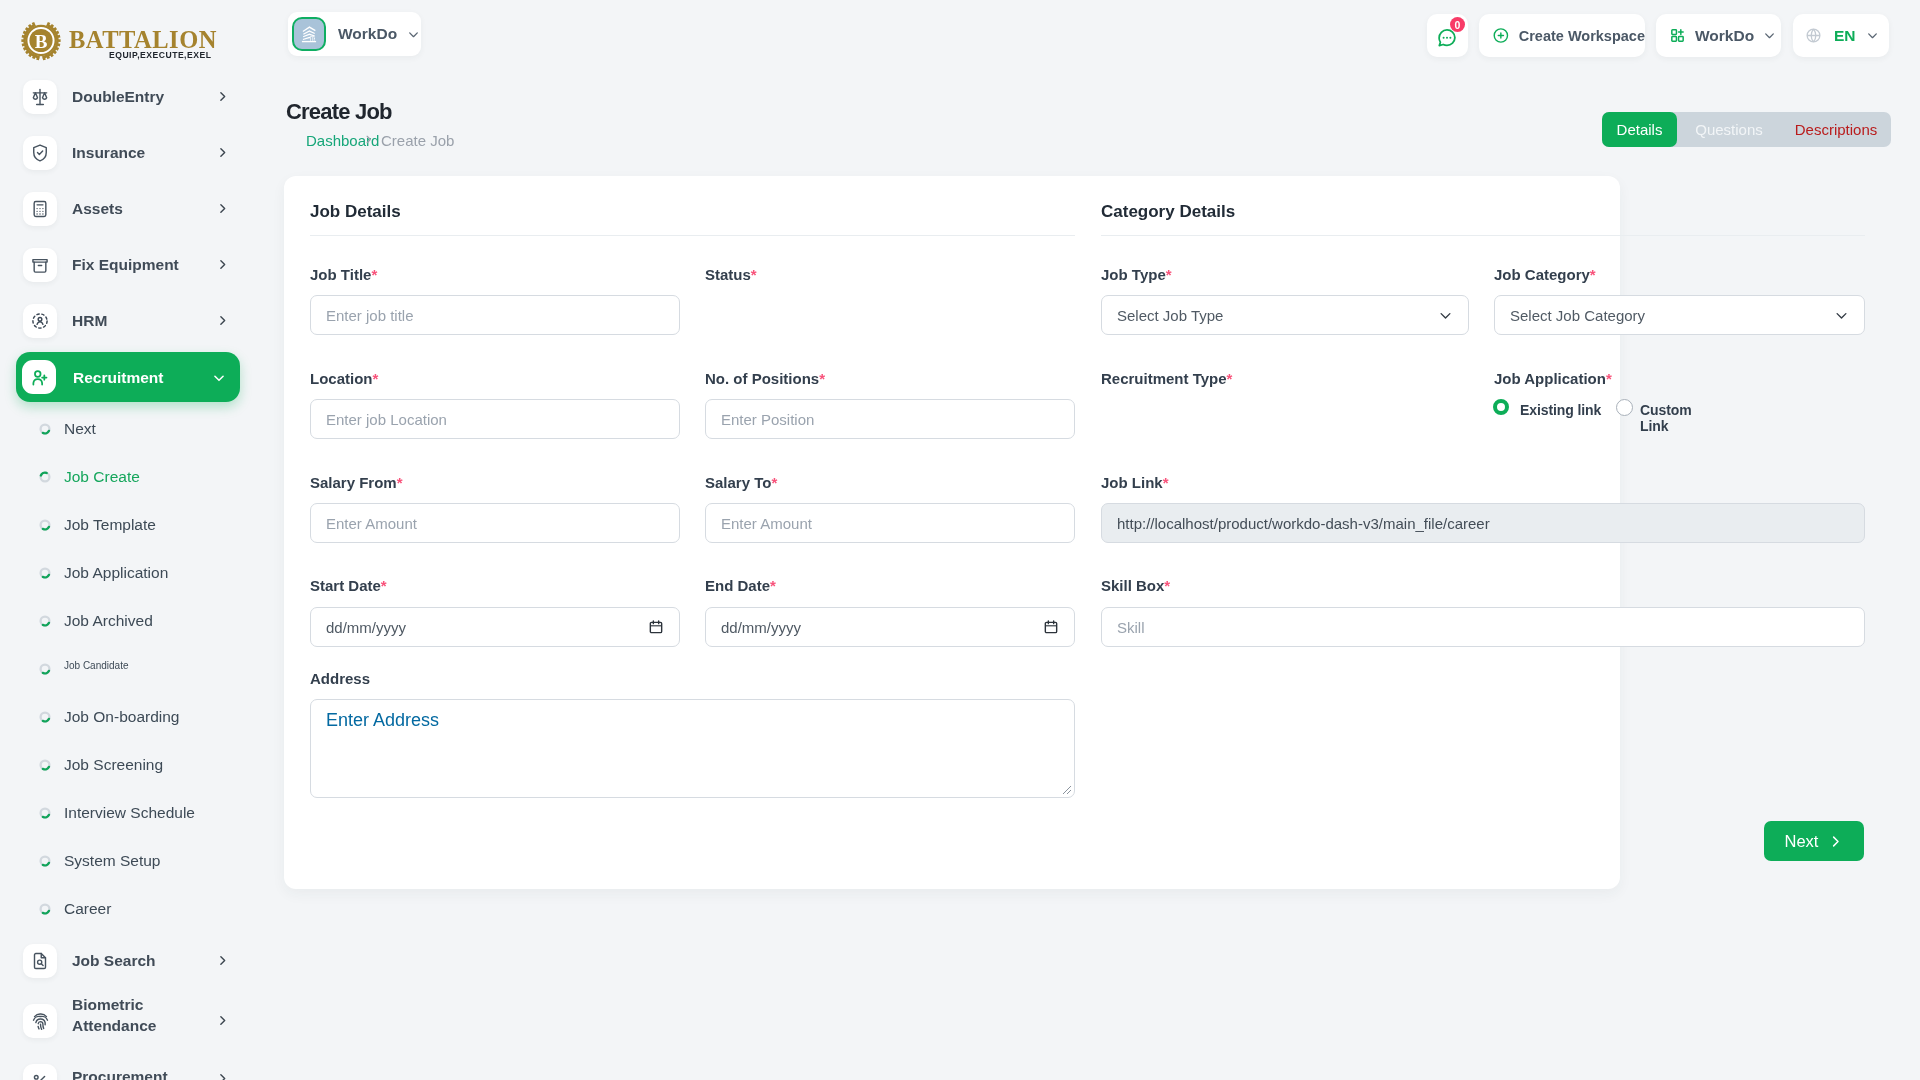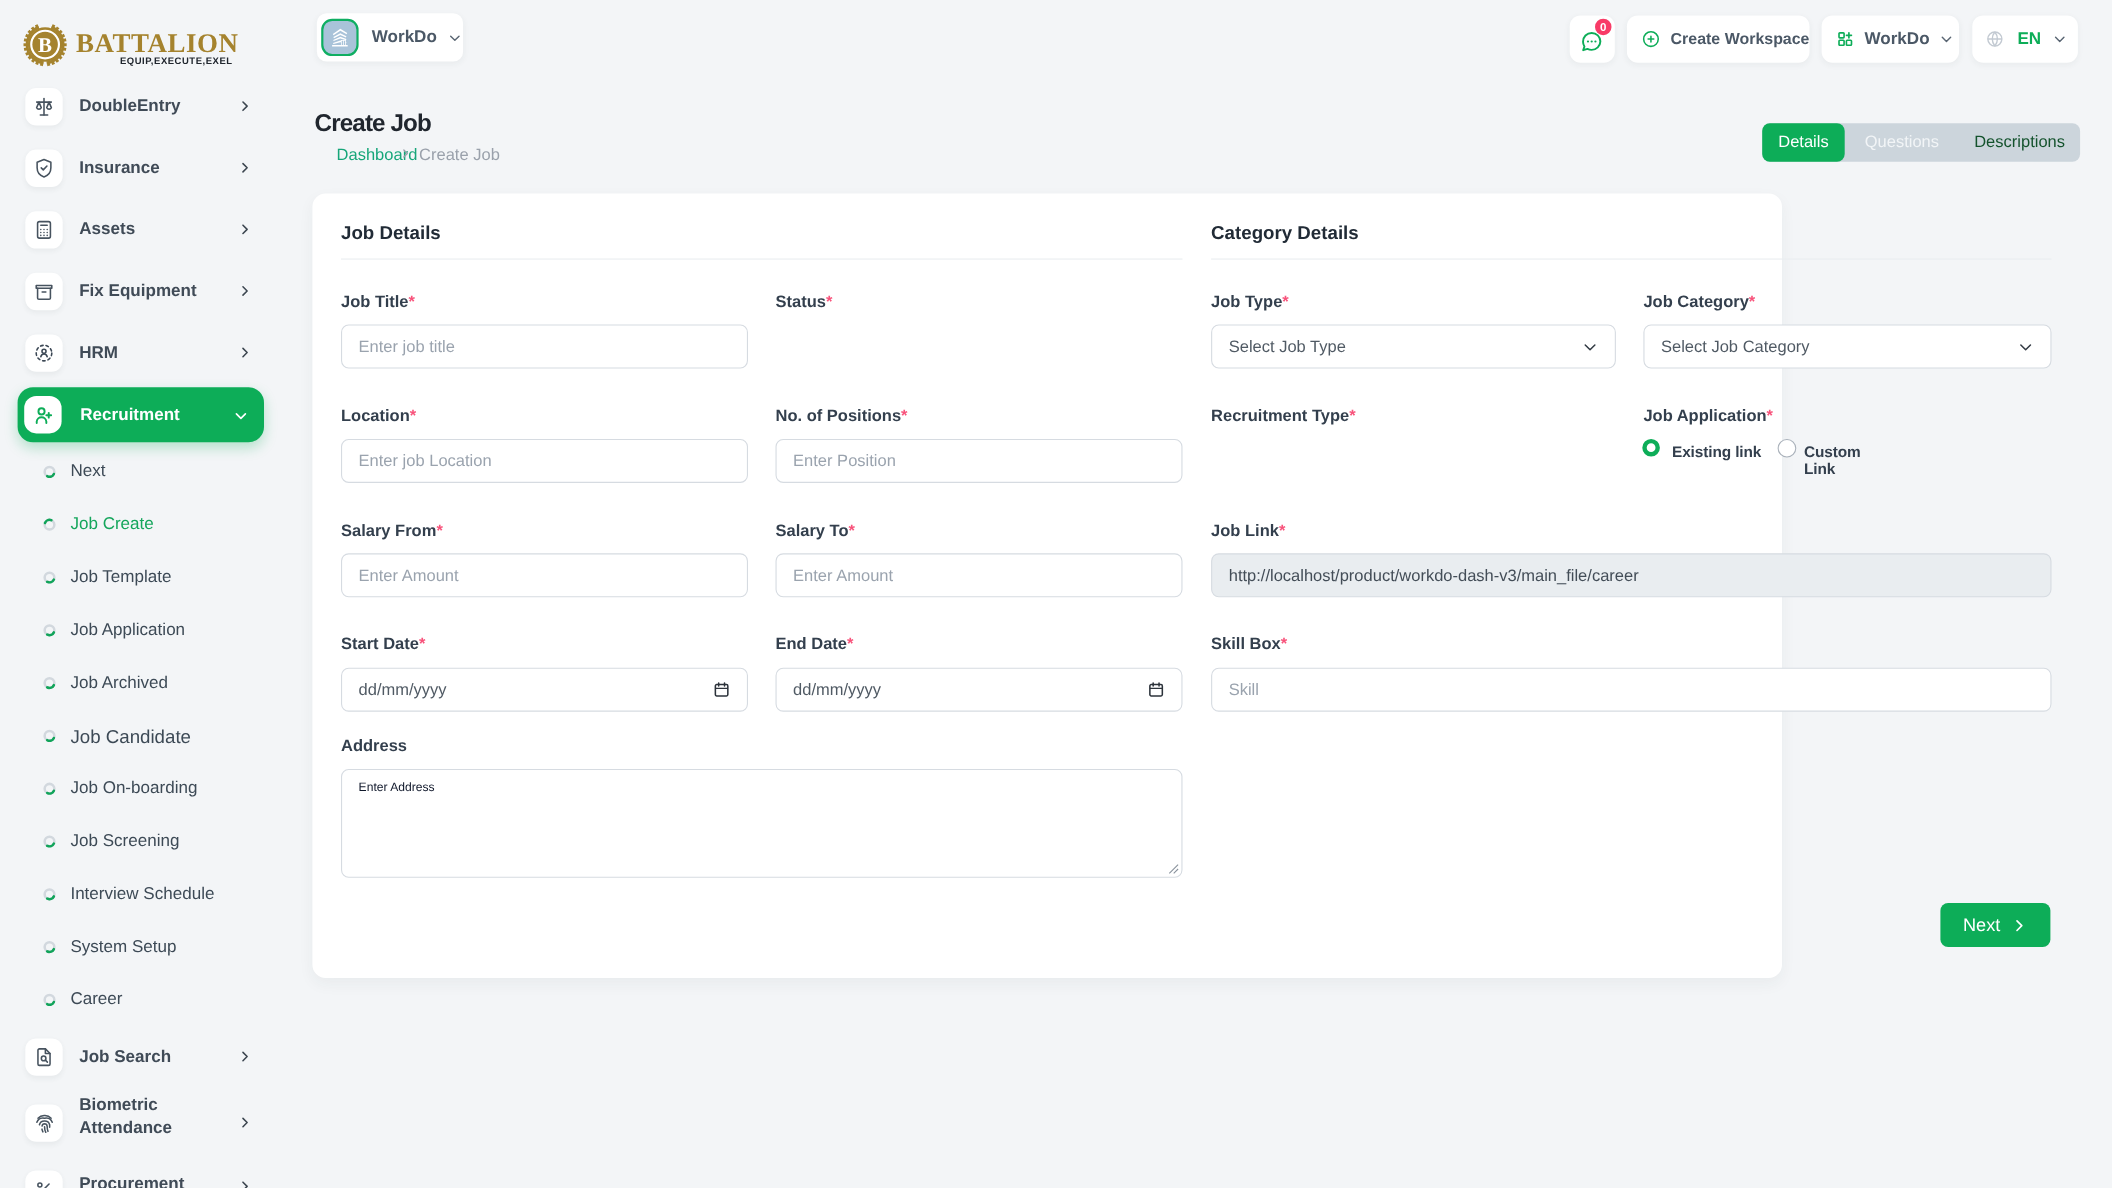--- a/index.html
+++ b/index.html
@@ -139,21 +139,21 @@
   <div class="abs" style="left:64px;top:564px;font-size:15.5px;font-weight:400;color:#3d4a56;">Job Application</div>
   <svg class="abs" style="left:39px;top:615px;" width="12" height="12" viewBox="0 0 12 12">
     <circle cx="6" cy="6" r="4.4" fill="none" stroke="#d2d8de" stroke-width="2.3"></circle>
     <circle cx="6" cy="6" r="4.4" fill="none" stroke="#11a45a" stroke-width="2.3" stroke-dasharray="7 20.6" stroke-linecap="round" transform="rotate(25 6 6)"></circle>
   </svg>
   <div class="abs" style="left:64px;top:612px;font-size:15.5px;font-weight:400;color:#3d4a56;">Job Archived</div>
   <svg class="abs" style="left:39px;top:663px;" width="12" height="12" viewBox="0 0 12 12">
     <circle cx="6" cy="6" r="4.4" fill="none" stroke="#d2d8de" stroke-width="2.3"></circle>
     <circle cx="6" cy="6" r="4.4" fill="none" stroke="#11a45a" stroke-width="2.3" stroke-dasharray="7 20.6" stroke-linecap="round" transform="rotate(25 6 6)"></circle>
   </svg>
-  <div class="abs" style="left:64px;top:660px;font-size:17px;font-weight:400;color:#3d4a56;">Job Candidate</div>
+  <div class="abs" style="left:64px;top:660px;font-size:10px;font-weight:400;color:#3d4a56;">Job Candidate</div>
   <svg class="abs" style="left:39px;top:711px;" width="12" height="12" viewBox="0 0 12 12">
     <circle cx="6" cy="6" r="4.4" fill="none" stroke="#d2d8de" stroke-width="2.3"></circle>
     <circle cx="6" cy="6" r="4.4" fill="none" stroke="#11a45a" stroke-width="2.3" stroke-dasharray="7 20.6" stroke-linecap="round" transform="rotate(25 6 6)"></circle>
   </svg>
   <div class="abs" style="left:64px;top:708px;font-size:15.5px;font-weight:400;color:#3d4a56;">Job On-boarding</div>
   <svg class="abs" style="left:39px;top:759px;" width="12" height="12" viewBox="0 0 12 12">
     <circle cx="6" cy="6" r="4.4" fill="none" stroke="#d2d8de" stroke-width="2.3"></circle>
     <circle cx="6" cy="6" r="4.4" fill="none" stroke="#11a45a" stroke-width="2.3" stroke-dasharray="7 20.6" stroke-linecap="round" transform="rotate(25 6 6)"></circle>
   </svg>
   <div class="abs" style="left:64px;top:756px;font-size:15.5px;font-weight:400;color:#3d4a56;">Job Screening</div>
@@ -282,21 +282,21 @@
   <div class="abs" style="left:286px;top:99px;font-size:22px;font-weight:700;color:#20262e;letter-spacing:-.8px;">Create Job</div>
   <div class="abs" style="left:286px;top:132px;font-size:15px;color:#16a679;margin-left:20px;">Dashboard</div>
   <svg class="abs" style="left:363px;top:134px;" width="11" height="11" viewBox="0 0 24 24" fill="none" stroke="#9aa1ab" stroke-width="2.6" stroke-linecap="round" stroke-linejoin="round">
       <path d="M9 5l7 7-7 7"></path>
     </svg>
   <div class="abs" style="left:381px;top:132px;font-size:15px;color:#9aa1ab;">Create Job</div>
 
   <div class="abs" style="left:1602px;top:112px;width:289px;height:35px;background:#ccd5dc;border-radius:7px;"></div>
   <div class="abs" style="left:1602px;top:112px;width:75px;height:35px;background:#0dad58;border-radius:7px;display:flex;align-items:center;justify-content:center;font-size:15px;color:#fff;">Details</div>
   <div class="abs" style="left:1677px;top:112px;width:104px;height:35px;display:flex;align-items:center;justify-content:center;font-size:15px;color:#f2f5f7;">Questions</div>
-  <div class="abs" style="left:1781px;top:112px;width:110px;height:35px;display:flex;align-items:center;justify-content:center;font-size:15px;color:#14532d;">Descriptions</div>
+  <div class="abs" style="left:1781px;top:112px;width:110px;height:35px;display:flex;align-items:center;justify-content:center;font-size:15px;color:#b91c1c;">Descriptions</div>
 </div>
 
 <div id="pagehead"></div>
 
 <div class="card" id="card">
   <div class="sect" style="left:26px;top:26px;">Job Details</div>
   <div class="hr" style="left:26px;top:59px;width:765px;"></div>
   <div class="sect" style="left:817px;top:26px;">Category Details</div>
   <div class="hr" style="left:817px;top:59px;width:764px;"></div>
 
@@ -344,21 +344,21 @@
     <svg class="selchev" width="16" height="16" viewBox="0 0 24 24" fill="none" stroke="#2c333b" stroke-width="2.1">
         <rect x="3.5" y="5" width="17" height="15.5" rx="1.8"></rect>
         <path d="M3.5 10.2h17" stroke-width="1.7"></path>
         <path d="M8 3v4M16 3v4" stroke-linecap="round"></path>
       </svg></div>
   <div class="lbl" style="left:817px;top:401px;">Skill Box<i>*</i></div>
   <div class="inp" style="left:817px;top:431px;width:764px;">Skill</div>
 
   <div class="lbl" style="left:26px;top:494px;">Address</div>
   <div class="abs" style="left:26px;top:523px;width:765px;height:99px;border:1px solid #d6dbe1;border-radius:7px;background:#fff;">
-    <div style="padding:10px 15px;font-size:11px;color:#0f172a;">Enter Address</div>
+    <div style="padding:10px 15px;font-size:18px;color:#0369a1;">Enter Address</div>
     <svg class="abs" style="right:2px;bottom:2px;" width="10" height="10" viewBox="0 0 10 10" stroke="#8a939d" stroke-width="1">
         <path d="M9 1L1 9M9 5L5 9"></path>
       </svg>
   </div>
 
   <div class="abs" style="left:1480px;top:645px;width:100px;height:40px;background:#0dad58;border-radius:7px;display:flex;align-items:center;justify-content:center;">
     <span style="font-size:16.5px;color:#fff;">Next</span>
     <svg style="margin-left:10px;" width="15" height="15" viewBox="0 0 24 24" fill="none" stroke="#fff" stroke-width="2.4" stroke-linecap="round" stroke-linejoin="round">
         <path d="M9 5l7 7-7 7"></path>
       </svg>

